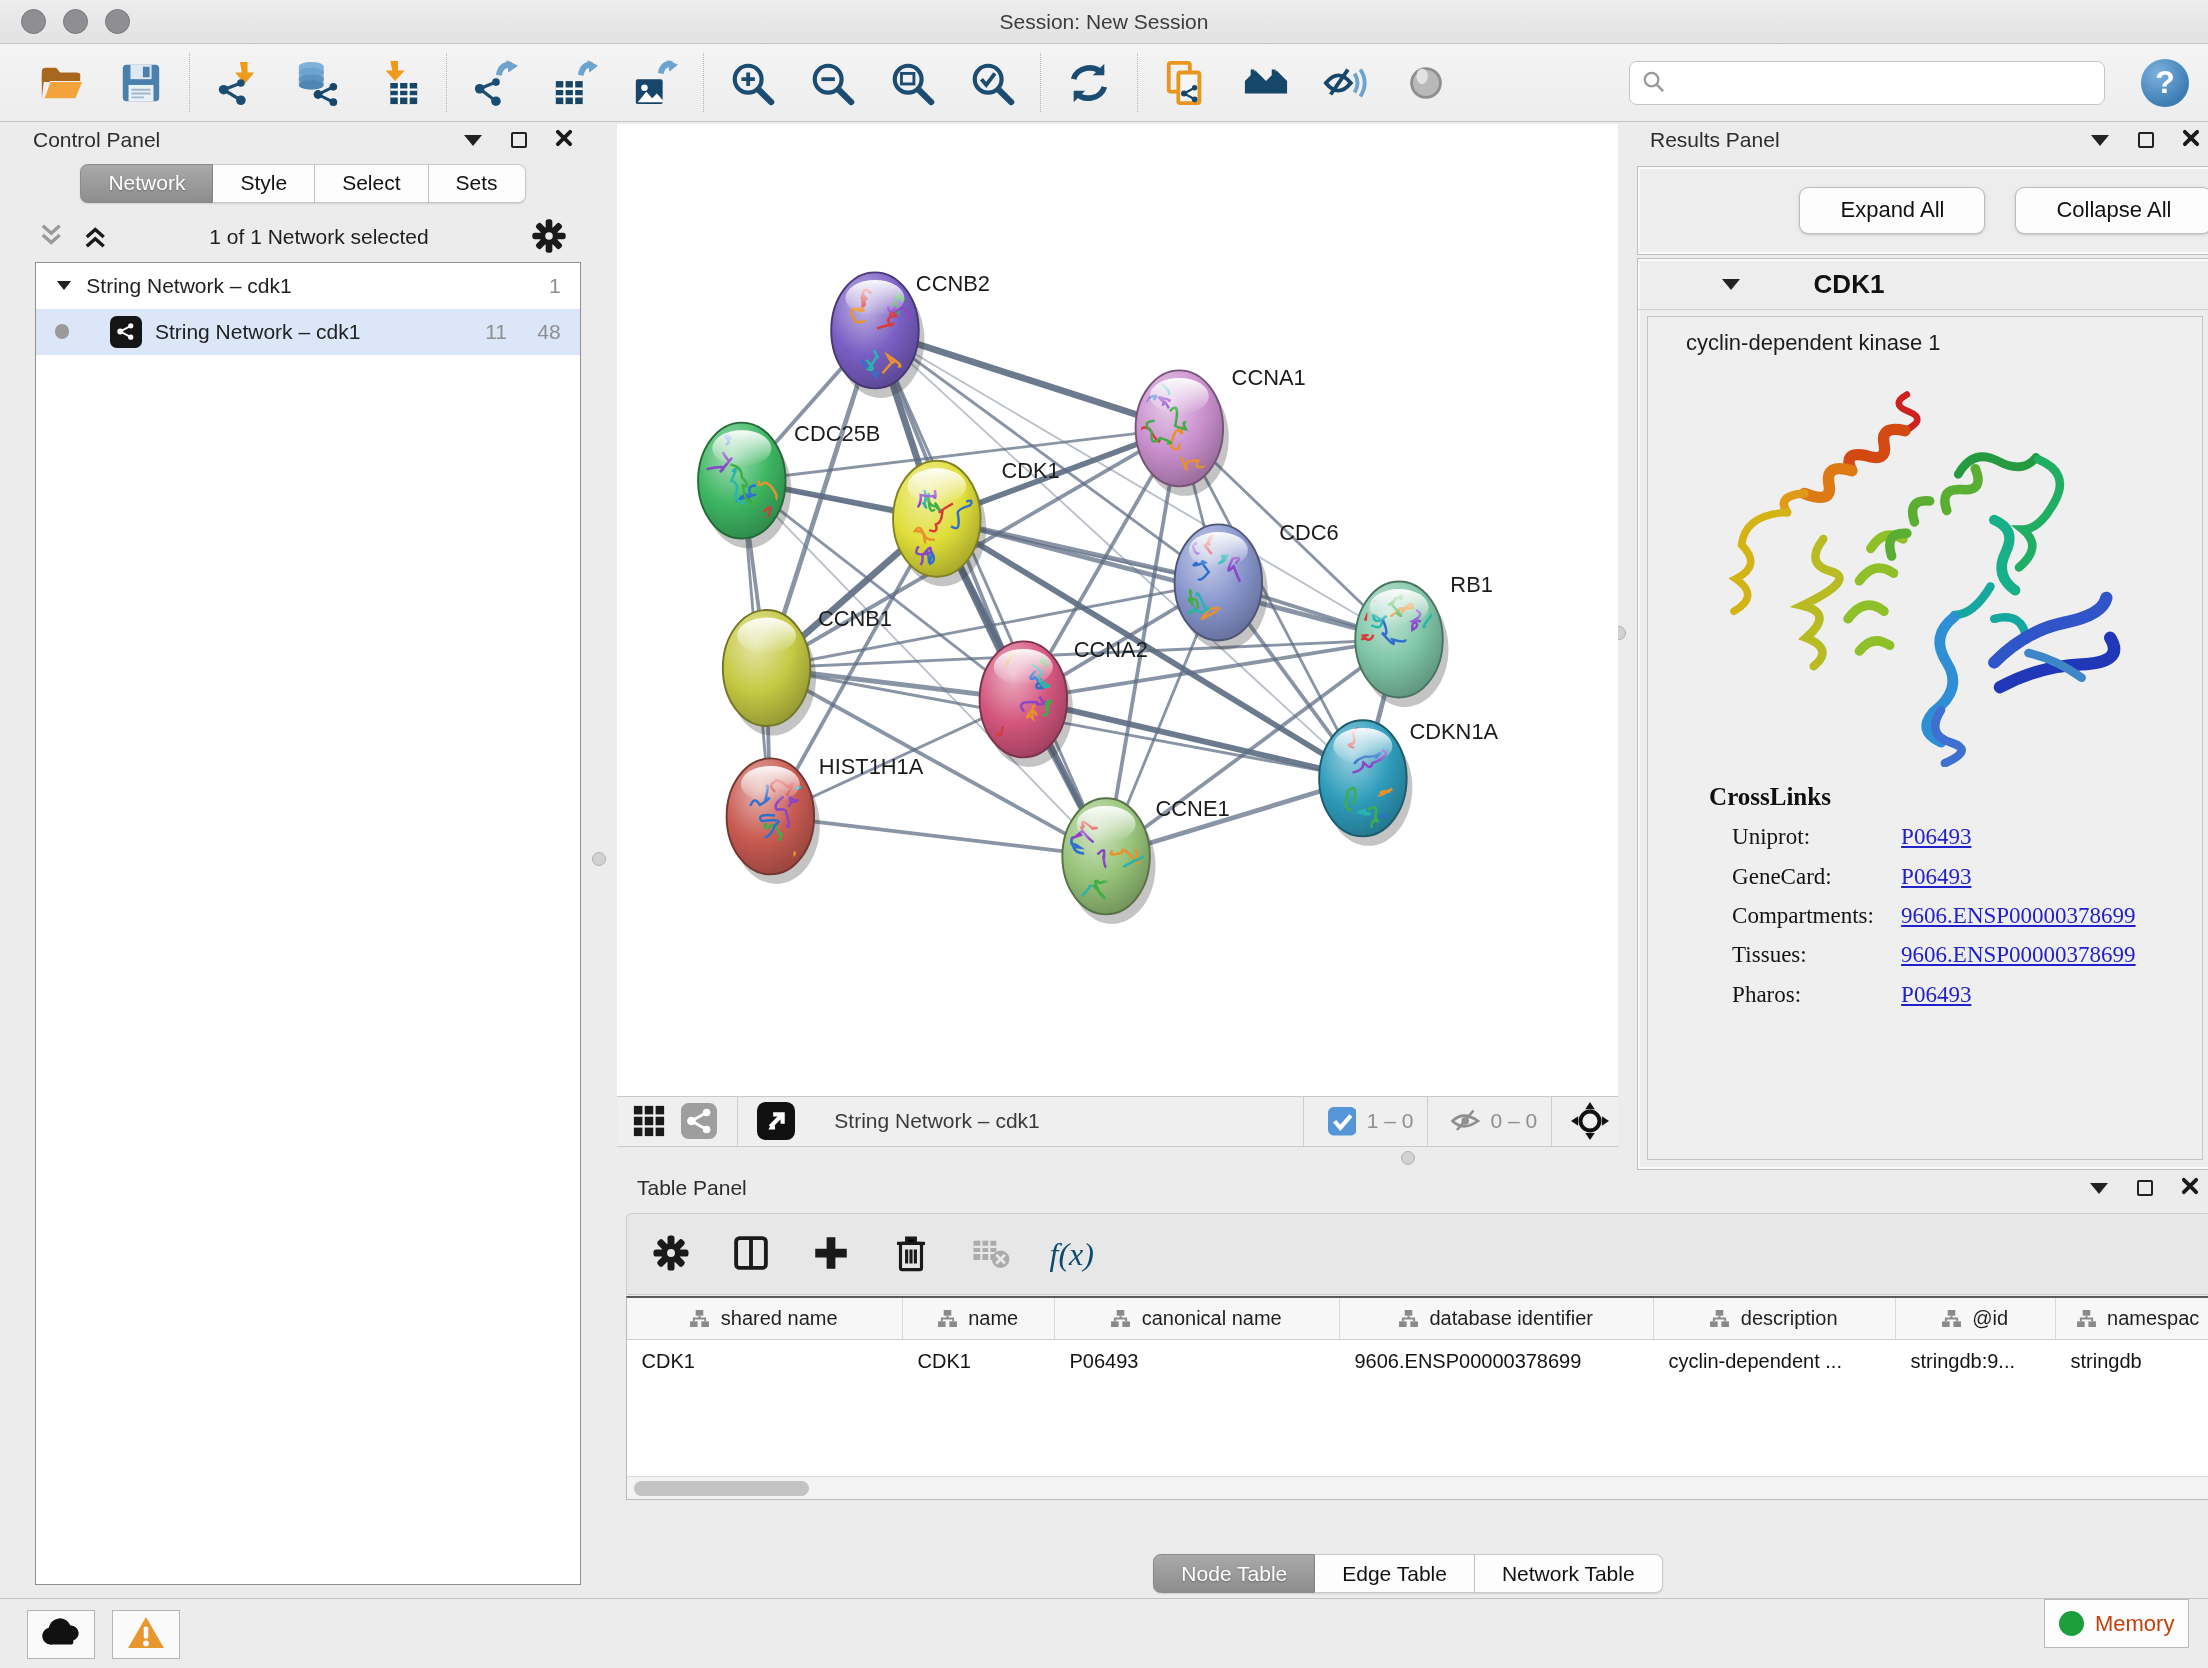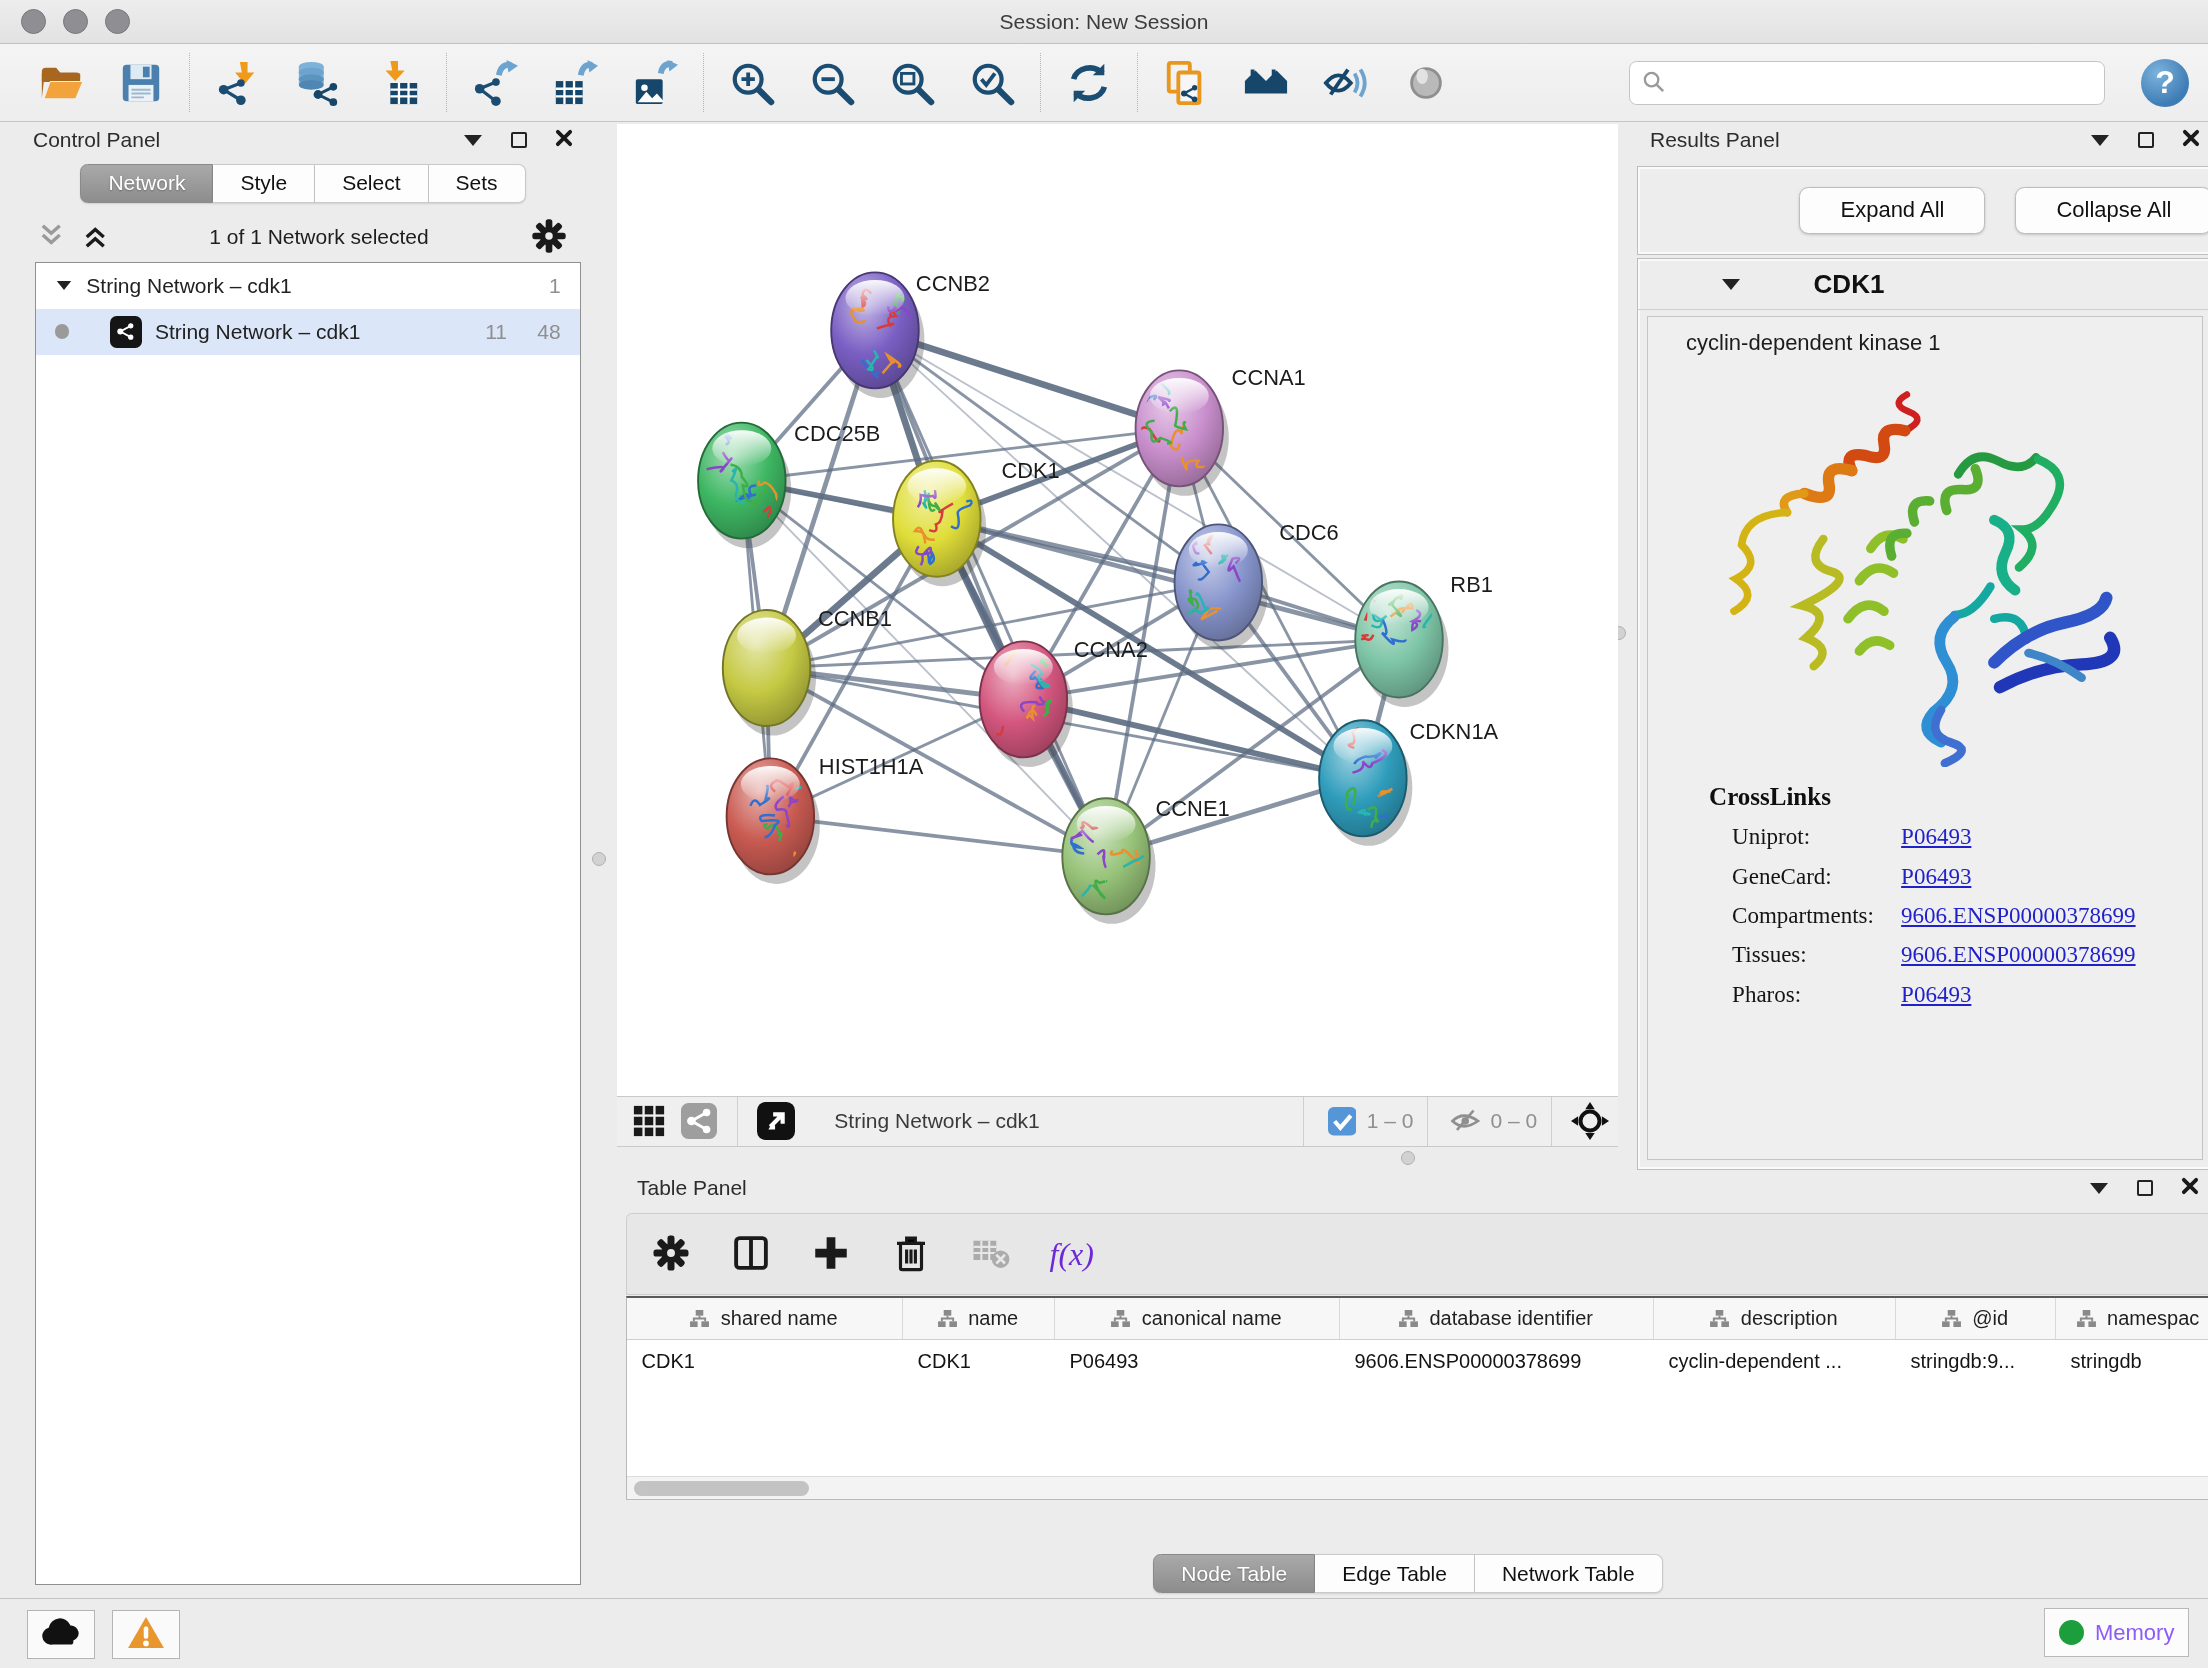--- a/index.html
+++ b/index.html
@@ -105,23 +105,23 @@
     white-space:nowrap; flex-shrink:0; }
   .hscroll { position:absolute; left:0; right:0; bottom:0; height:23px; background:#f3f3f3; border-top:1px solid #ddd; }
   .hthumb { position:absolute; left:7.6px; top:3.8px; width:175px; height:15px; border-radius:7.6px; background:#c3c3c3; }
   .tp-tabs { position:absolute; left:0; right:0; top:384px; display:flex; justify-content:center; }
 
   
   .statusbar { position:absolute; left:0; top:1598px; width:2208px; height:70px; background:#ececec;
     border-top:1px solid #c2c2c2; }
   .sq-btn { position:absolute; top:10.5px; width:68px; height:49px; background:#fafafa; border:1.9px solid #b5b5b5;
     display:flex; align-items:center; justify-content:center; cursor:pointer; }
-  .membtn { position:absolute; right:19px; top:9px; width:145px; height:49px; background:#fcfcfc;
+  .membtn { position:absolute; right:19px; top:0; width:145px; height:49px; background:#fcfcfc;
     border:1.9px solid #b9b9b9; display:flex; align-items:center; justify-content:center; gap:11.4px;
-    font-size:22px; color:#8b5cf6; cursor:pointer; }
+    font-size:22px; color:#c2410c; cursor:pointer; }
   .memdot { width:25px; height:25px; border-radius:50%; background:#1d9e3c; }
 
   svg text { font-family:"Liberation Sans","DejaVu Sans",sans-serif; }
   .netlabel { font-size:23px; font-weight:500; fill:#1b1b1b; }
 </style>
 </head>
 <body>
 
 <div class="titlebar">
   <div class="traffic">
@@ -863,21 +863,21 @@
       <span><svg width="42" height="42" viewBox="0 0 48 48">
             <rect x="12" y="13" width="24" height="30" rx="2" fill="none" stroke="#1a1a1a" stroke-width="3.6"></rect>
             <path d="M8 13h32M19 13V7h10v6M19 20v16M24 20v16M29 20v16" stroke="#1a1a1a" stroke-width="3.6"></path>
           </svg></span>
       <span><svg width="42" height="42" viewBox="0 0 48 48">
             <rect x="4" y="10" width="26" height="22" fill="#ababab"></rect>
             <path d="M4 17h26M4 24h26M13 10v22M22 10v22" stroke="#e7e7e7" stroke-width="2.4"></path>
             <circle cx="35" cy="31" r="10" fill="#ababab"></circle>
             <path d="M30 26l10 10M40 26L30 36" stroke="#e7e7e7" stroke-width="3"></path>
           </svg></span>
-      <span style="font-family:'Liberation Serif',serif; font-style:italic; font-size:32px; color:#6d28d9;">f(x)</span>
+      <span style="font-family:'Liberation Serif',serif; font-style:italic; font-size:32px; color:#0c4a6e;">f(x)</span>
     </div>
     <div class="tp-tablebox">
       <div class="thead" id="thead">
           <div class="th" style="width: 276px;">
             <svg width="19" height="17" viewBox="0 0 20 18">
               <g fill="#8a8a8a">
                 <rect x="6" y="0" width="8" height="6"></rect>
                 <rect x="0" y="12" width="8" height="6"></rect>
                 <rect x="12" y="12" width="8" height="6"></rect>
                 <path d="M10 6v3M4 12V9h12v3" fill="none" stroke="#8a8a8a" stroke-width="2"></path>

